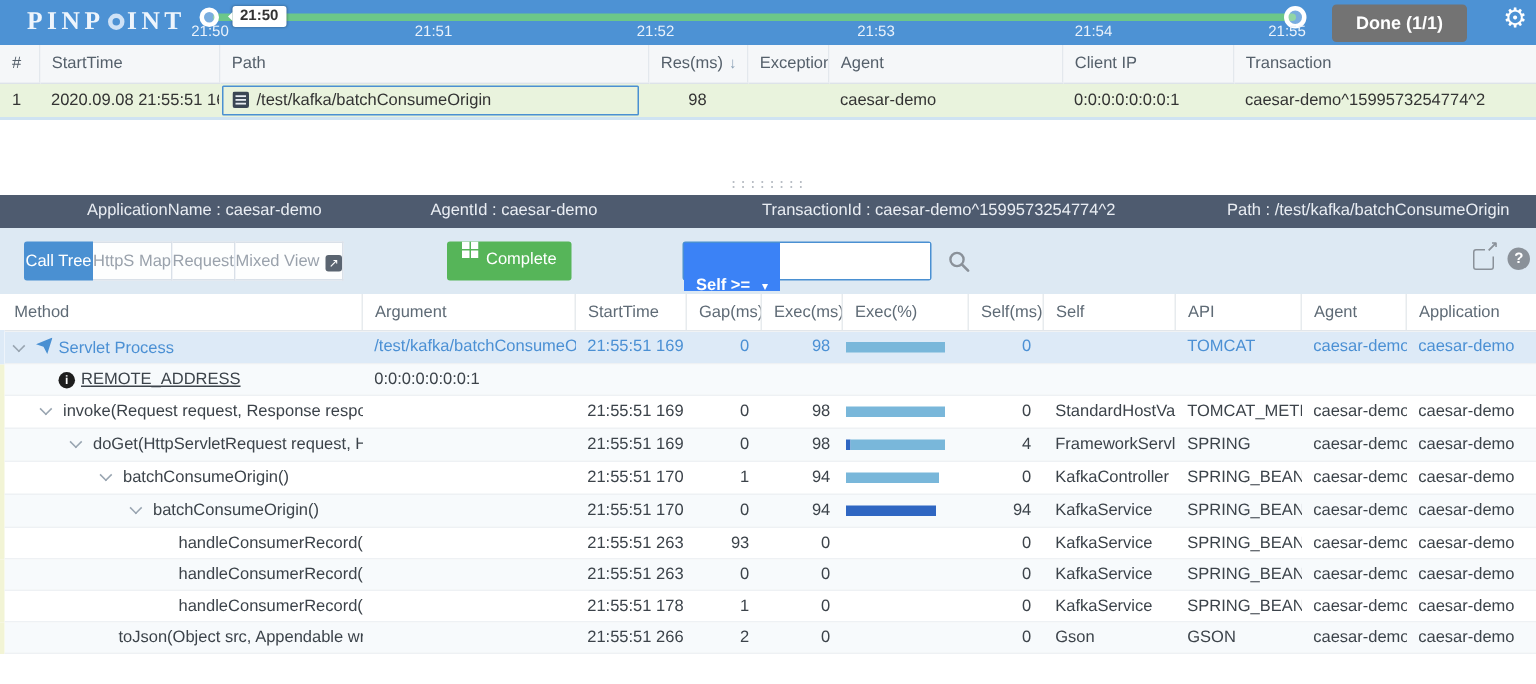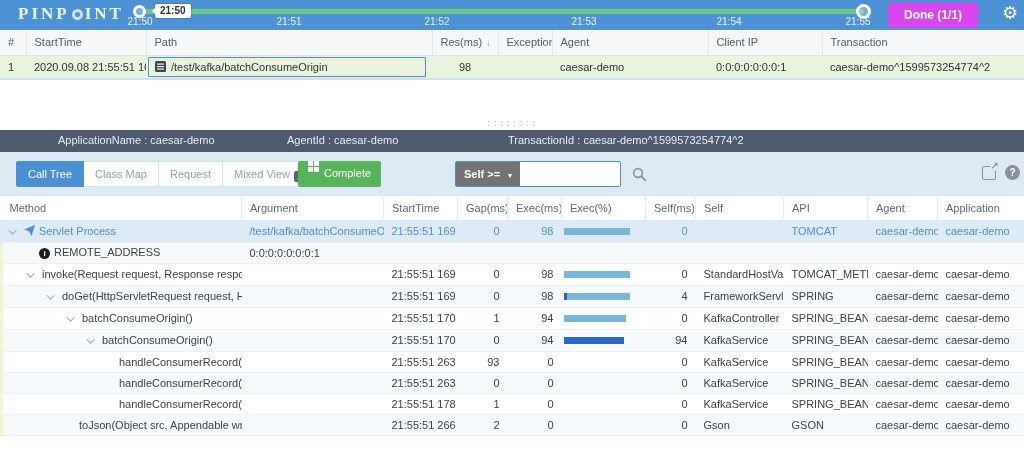--- a/index.html
+++ b/index.html
@@ -19,21 +19,21 @@
   .tl-handle.right { left:856px; top:4px; width:15px; height:15px; }
   .tl-tooltip { position:absolute; left:155px; top:4px; background:#fff; color:#333; font-size:10px; font-weight:700;
                 padding:1px 5px 2px 5px; border-radius:2px; box-shadow:0 0 2px rgba(0,0,0,.4); }
   .tl-tooltip:before { content:""; position:absolute; left:-5px; top:4px; border:3px solid transparent;
                        border-right:3px solid #fff; border-left-width:2px; }
   .ticks { position:absolute; left:0; top:16px; width:1024px; height:13px; }
   .tick { position:absolute; transform:translateX(-50%); color:#eaf2fb; font-size:10px; }
   .tick:nth-child(1){left:140px}.tick:nth-child(2){left:289px}.tick:nth-child(3){left:437px}
   .tick:nth-child(4){left:584px}.tick:nth-child(5){left:729px}.tick:nth-child(6){left:858px}
   .done-btn { position:absolute; left:888px; top:3px; width:90px; height:25px; line-height:24px; text-align:center;
-              background:#d946ef; color:#fff; font-size:12px; font-weight:700; border-radius:3px; cursor:pointer; }
+              background:#737373; color:#fff; font-size:12px; font-weight:700; border-radius:3px; cursor:pointer; }
   .gear { position:absolute; left:1002px; top:2px; color:#fff; font-size:18px; cursor:pointer; }
 
   
   .tx-wrap { position:absolute; left:0; top:30px; width:1024px; }
   table { border-collapse:collapse; table-layout:fixed; width:1024px; }
   .tx-wrap th { height:25px; background:#f5f7f9; color:#55606b; font-weight:400; text-align:left;
                 padding:0 8px; border-bottom:1px solid #dde3e9; border-left:1px solid #e3e8ed; white-space:nowrap; overflow:hidden; }
   .tx-wrap th:first-child { border-left:none; }
   .tx-wrap td { height:24px; background:#e9f3dd; padding:0 8px; border-bottom:2px solid #cfe3f2; white-space:nowrap; overflow:hidden; }
   .tx-wrap td.res { text-align:center; }
@@ -47,29 +47,29 @@
                font-size:9px; letter-spacing:1px; font-family:"DejaVu Sans Mono",monospace; }
 
   
   .info-bar { position:absolute; left:0; top:130px; width:1024px; height:22px; background:#4e5b6f; color:#e9edf3; }
   .info-bar span { position:absolute; top:4px; white-space:nowrap; }
   .info-bar .i1 { left:58px; } .info-bar .i2 { left:287px; } .info-bar .i3 { left:508px; } .info-bar .i4 { left:818px; }
 
   
   .toolbar { position:absolute; left:0; top:152px; width:1024px; height:44px; background:#dde9f3; }
   .tabs { position:absolute; left:16px; top:9px; display:flex; height:26px; }
-  .tab { height:26px; line-height:25px; padding:0 11px; background:#fdfefe; color:#9aa2ac; border:1px solid #d9e0e8;
+  .tab { height:26px; line-height:25px; padding:0 0; background:#fdfefe; color:#9aa2ac; border:1px solid #d9e0e8;
          border-left:none; cursor:pointer; white-space:nowrap; }
   .tab.active { background:#4a90d2; color:#fff; border:1px solid #4a90d2; border-radius:2px 0 0 2px; }
   .mini-ext { display:inline-block; width:11px; height:11px; background:#5a6470; border-radius:2px; color:#fff;
               font-size:8px; line-height:11px; text-align:center; margin-left:4px; vertical-align:-1px; }
   .complete-btn { position:absolute; left:298px; top:9px; height:26px; line-height:25px; padding:0 10px;
                   background:#56b559; color:#fff; border-radius:2px; cursor:pointer; display:flex; align-items:flex-start; gap:5px; }
   .filter { position:absolute; left:455px; top:9px; display:flex; height:26px; border:1px solid #4a90d2; border-radius:2px; background:#fff; }
-  .filter .dd { background:#737373; color:#fff; font-weight:700; padding:0 8px; line-height:24px; cursor:pointer; white-space:nowrap;text-align:right; }
+  .filter .dd { background:#3b82f6; color:#fff; font-weight:700; padding:16px 8px; line-height:24px; cursor:pointer; white-space:nowrap;text-align:right; }
   .filter .dd .car { font-size:8px; margin-left:8px; }
   .filter input { border:none; outline:none; width:100px; padding:0 6px; font-size:11px; }
   .search-ic { position:absolute; left:632px; top:15px; cursor:pointer; }
   .ext-ic { position:absolute; left:982px; top:14px; width:14px; height:14px; border:1.5px solid #8a9199; border-radius:2px;
             cursor:pointer; }
   .ext-ic:after { content:"\2197"; position:absolute; right:-4px; top:-7px; color:#8a9199; font-size:10px; font-weight:700;
                   background:#dde9f3; padding-left:1px; }
   .help-ic { position:absolute; left:1005px; top:13px; width:15px; height:15px; border-radius:50%; background:#8a9199;
              color:#fff; font-size:10px; font-weight:700; text-align:center; line-height:15px; cursor:pointer; }
 
@@ -166,26 +166,27 @@
       </tbody>
     </table>
   </div>
 
   <div class="drag-dots">::::::::</div>
 
   <div class="info-bar">
     <span class="i1">ApplicationName : caesar-demo</span>
     <span class="i2">AgentId : caesar-demo</span>
     <span class="i3">TransactionId : caesar-demo^1599573254774^2</span>
+    <span class="i4">Path : /test/kafka/batchConsumeOrigin</span>
   </div>
 
   <div class="toolbar">
     <div class="tabs" id="tabs">
         <div class="tab active">Call Tree</div>
-        <div class="tab">Class Map</div>
+        <div class="tab">HttpS Map</div>
         <div class="tab">Request</div>
         <div class="tab">Mixed View<span class="mini-ext">↗</span></div>
       </div>
     <div class="complete-btn">
       <svg width="11" height="11" viewBox="0 0 11 11">
           <rect x="0" y="0" width="5" height="5" fill="#fff"></rect>
           <rect x="6" y="0" width="5" height="5" fill="#fff"></rect>
           <rect x="0" y="6" width="5" height="5" fill="#fff"></rect>
           <rect x="6" y="6" width="5" height="5" fill="#fff"></rect>
         </svg>
@@ -247,21 +248,21 @@
                 <i class="lt" style="width: 66px;"></i>
               </div>
             </td>
             <td class="num">0</td>
             <td></td>
             <td>TOMCAT</td>
             <td>caesar-demo</td>
             <td>caesar-demo</td>
           </tr>
           <tr class="alt">
-            <td style="padding-left: 36px;"><span class="info-ic">i</span><span>REMOTE_ADDRESS</span></td>
+            <td style="padding-left: 36px; text-decoration: underline;"><span class="info-ic">i</span><span>REMOTE_ADDRESS</span></td>
             <td>0:0:0:0:0:0:0:1</td>
             <td></td>
             <td class="num"></td>
             <td class="num"></td>
             <td></td>
             <td class="num"></td>
             <td></td>
             <td></td>
             <td></td>
             <td></td>

